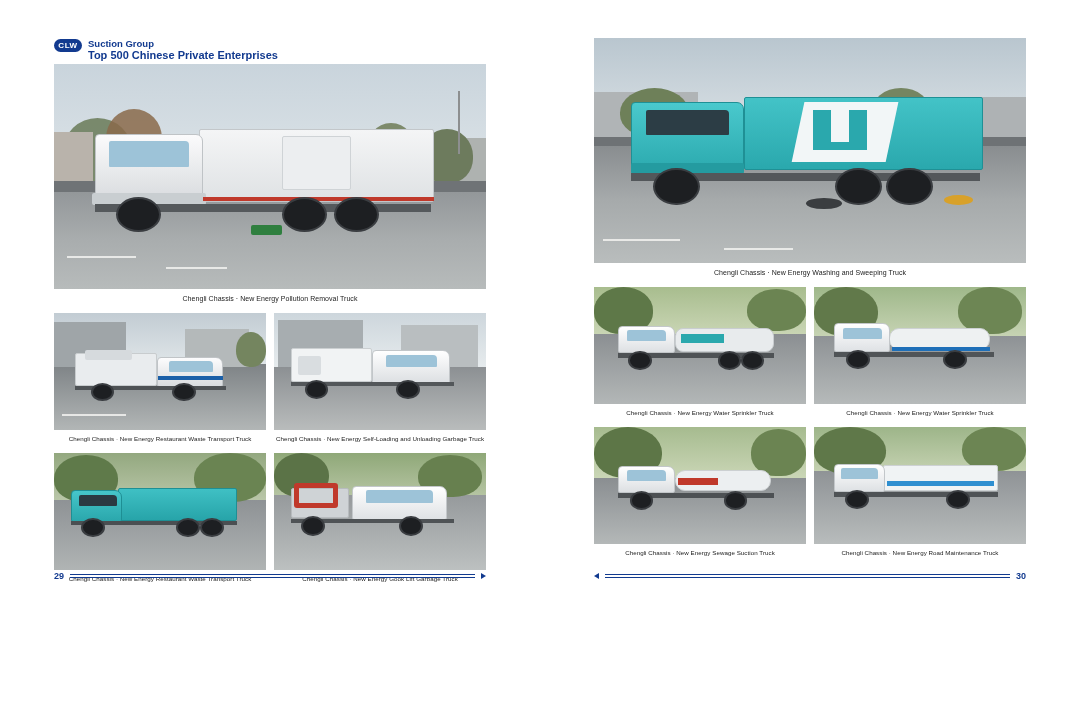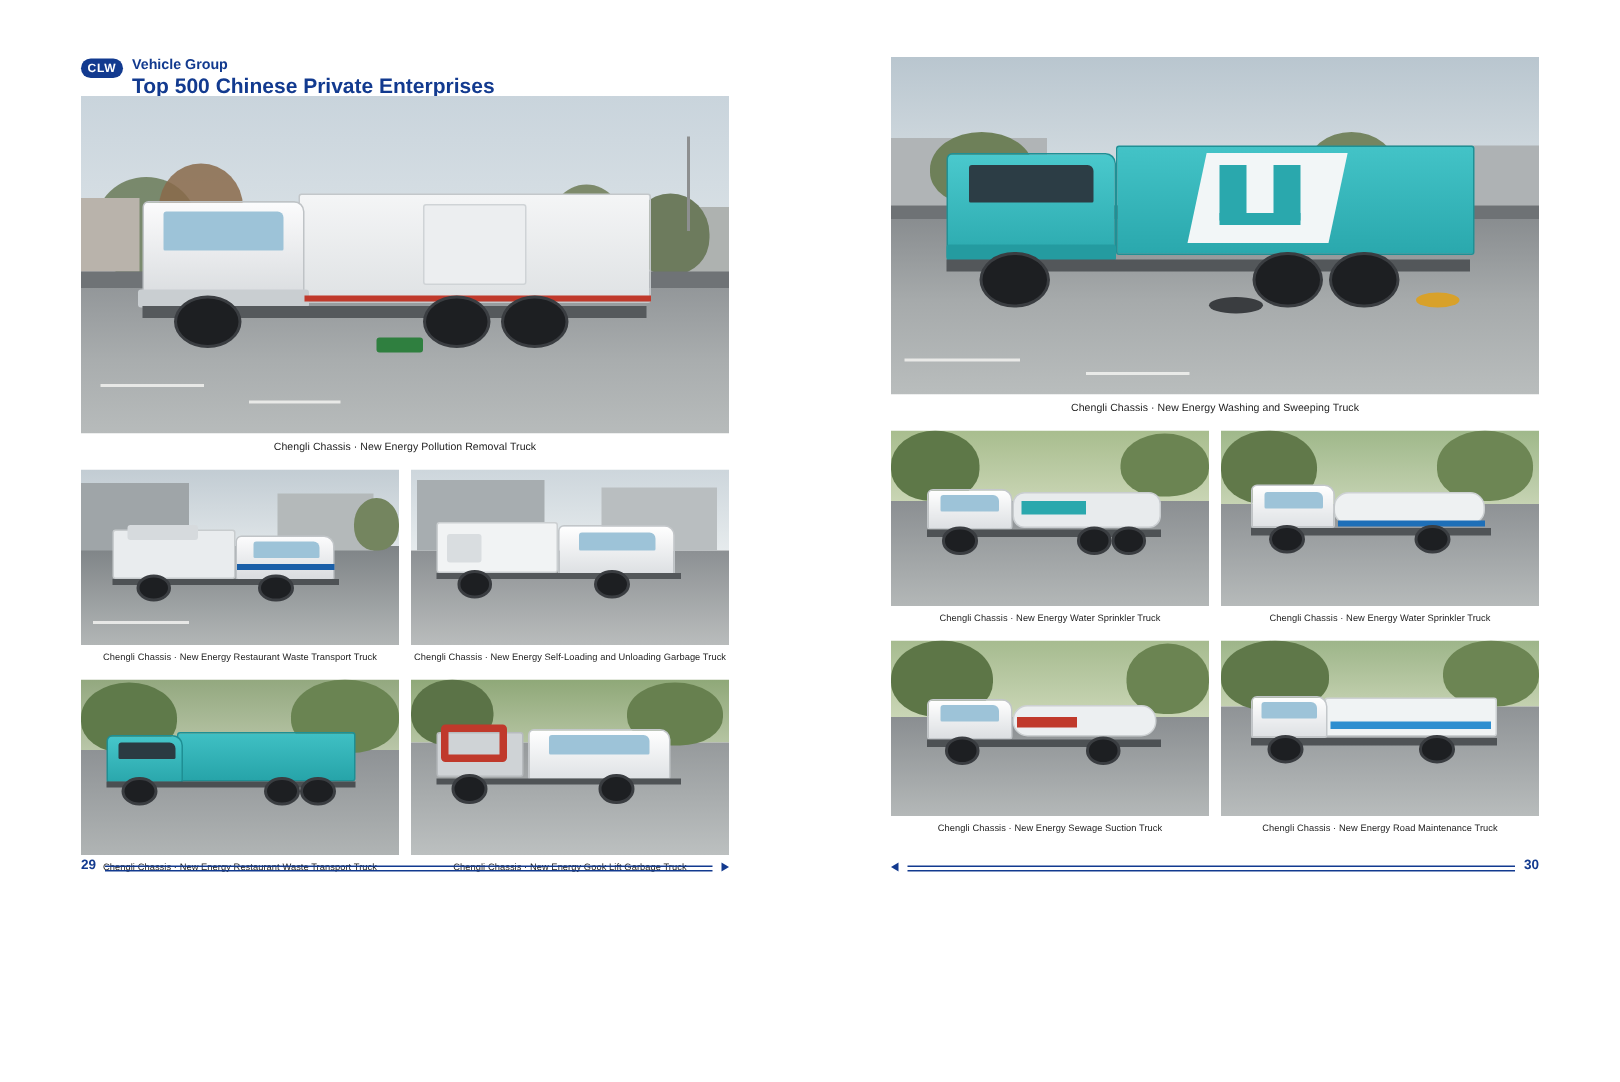--- a/index.html
+++ b/index.html
@@ -39,21 +39,21 @@
     font-weight: bold;
     letter-spacing: .5px;
     display: flex; align-items: center; justify-content: center;
     margin-top: 1px;
   }
   .brand-lines { line-height: 1.18; }
   .brand-name {
     font-size: 9.5px; font-weight: bold; color: #123a8f;
   }
   .brand-sub {
-    font-size: 14px; font-weight: bold; color: #123a8f;
+    font-size: 11px; font-weight: bold; color: #123a8f;
   }
 
   
   .hdr-right {
     text-align: right;
     height: 26px;
   }
   .hdr-right .tagline {
     font-size: 9.5px; font-weight: bold; color: #123a8f;
     letter-spacing: .1px;
@@ -107,21 +107,21 @@
     overflow: hidden;
   }
   .cell .cap { font-size: 6.2px; margin-top: 5px; }
 
   
   .footer {
     position: absolute;
     left: 54px; right: 54px;
     bottom: 28px;
     display: flex;
-    align-items: flex-end;
+    align-items: center;
     gap: 6px;
   }
   .footer.right { flex-direction: row-reverse; }
   .pg-num {
     font-size: 9px; font-weight: bold; color: #123a8f;
   }
   .rule {
     flex: 1;
     height: 4px;
     border-top: 1px solid #123a8f;
@@ -163,21 +163,21 @@
 </head>
 <body>
 
 <div class="spread">
 
   <div class="page">
 
     <div class="hdr-left">
       <div class="logo-badge">CLW</div>
       <div class="brand-lines">
-        <div class="brand-name">Vehicle Group</div>
+        <div class="brand-name">Suction Group</div>
         <div class="brand-sub">Top 500 Chinese Private Enterprises</div>
       </div>
     </div>
 
 
     <div class="hero-fig">
       <div class="hero-img">
         <div class="ph">
           <div class="sky" style="height:52%;background:linear-gradient(180deg,#c9d4dc 0%,#dde4e8 100%);"></div>
           <div class="ground" style="height:48%;background:linear-gradient(180deg,#8e9295 0%,#a9adae 55%,#b7bbbb 100%);"></div>

